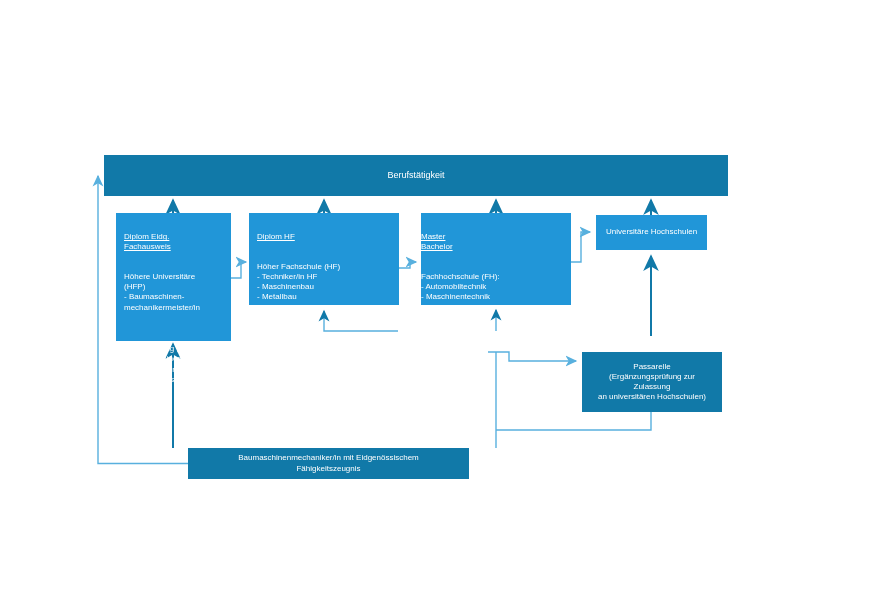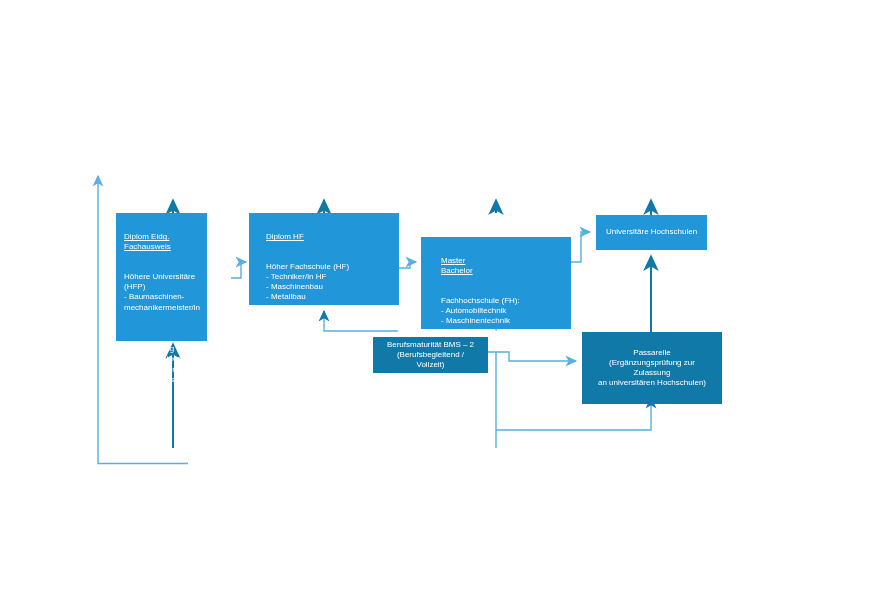--- a/index.html
+++ b/index.html
@@ -97,64 +97,66 @@
     <path d="M651,336 L651,256" fill="none" stroke="#1179a8" stroke-width="2" marker-end="url(#arrD)"></path>
 
     <path d="M488,352 L509,352 L509,361 L576,361" fill="none" stroke="#58b0de" stroke-width="1.4" marker-end="url(#arrL)"></path>
 
     <path d="M496,448 L496,352" fill="none" stroke="#58b0de" stroke-width="1.4"></path>
 
     <path d="M496,430 L651,430 L651,398" fill="none" stroke="#58b0de" stroke-width="1.4" marker-end="url(#arrD)"></path>
 
   </svg>
 
+  <div class="box box-dark centered" style="left:104px; top:155px; width:624px; height:41px; font-size:9px;">
+    <span>Berufstätigkeit</span>
+  </div>
 
-  <div class="box box-light lefted" style="left:116px; top:213px; width:91px; height:128px; padding:9px 8px; font-size:8px;">
+  <div class="box box-light lefted" style="left:116px; top:213px; width:115px; height:128px; padding:9px 8px; font-size:8px;">
     <span class="b-title">Diplom Eidg.
 Fachausweis</span>
     <span class="body-text">Höhere Universitäre
 (HFP)
 - Baumaschinen-
   mechanikermeister/in</span>
     <span class="sec">Berufsprüfung (BP)
 - Baumaschinen-
   Werkstattleiter/in mit
   eidg. Fachausweis</span>
   </div>
 
-  <div class="box box-light lefted" style="left:249px; top:213px; width:150px; height:92px; padding:9px 17px; font-size:8px;">
+  <div class="box box-light lefted" style="left:249px; top:213px; width:150px; height:92px; padding:9px 8px; font-size:8px;">
     <span class="b-title">Diplom HF</span>
     <span class="body-text">Höher Fachschule (HF)
 - Techniker/in HF
             - Maschinenbau
             - Metallbau
             - Elektrotechnik</span>
   </div>
 
-  <div class="box box-light lefted" style="left:421px; top:213px; width:150px; height:92px; padding:9px 20px; font-size:8px;margin-top:24px;">
+  <div class="box box-light lefted" style="left:421px; top:213px; width:150px; height:92px; padding:9px 0; font-size:8px;">
     <span class="b-title">Master
 Bachelor</span>
     <span class="body-text">Fachhochschule (FH):
 - Automobiltechnik
 - Maschinentechnik
 - Elektrotechnik</span>
   </div>
 
   <div class="box box-light centered" style="left:596px; top:215px; width:111px; height:35px; font-size:8px;">
     <span>Universitäre Hochschulen</span>
   </div>
 
-  <div class="box box-dark centered" style="left:373px; top:337px; width:115px; height:36px; font-size:8px;">
-    <span>Berufsmaturität BMS – 2
-(Berufsbegleitend /
-Vollzeit)</span>
-  </div>
 
-  <div class="box box-dark centered" style="left:582px; top:332px; width:140px; height:72px; font-size:8px;">
+  <div class="box box-dark centered" style="left:582px; top:352px; width:140px; height:60px; font-size:8px;">
     <span>Passarelle
 (Ergänzungsprüfung zur
 Zulassung
 an universitären Hochschulen)</span>
   </div>
 
+  <div class="box box-dark centered" style="left:188px; top:448px; width:281px; height:31px; font-size:8px;">
+    <span>Baumaschinenmechaniker/in mit Eidgenössischem
+Fähigkeitszeugnis</span>
+  </div>
 
 
 </div>
 
 </body></html>

